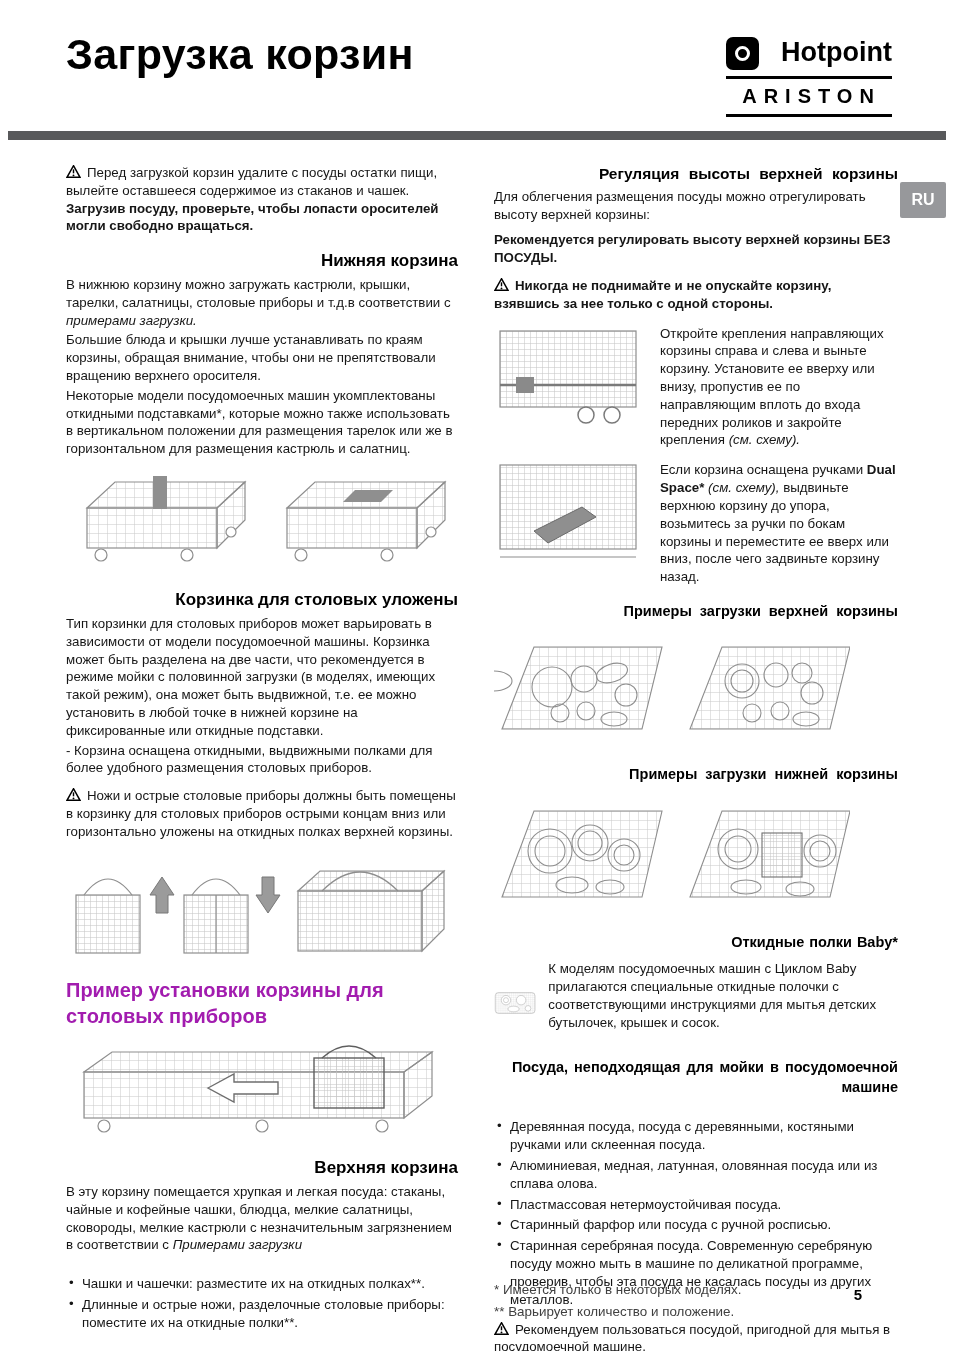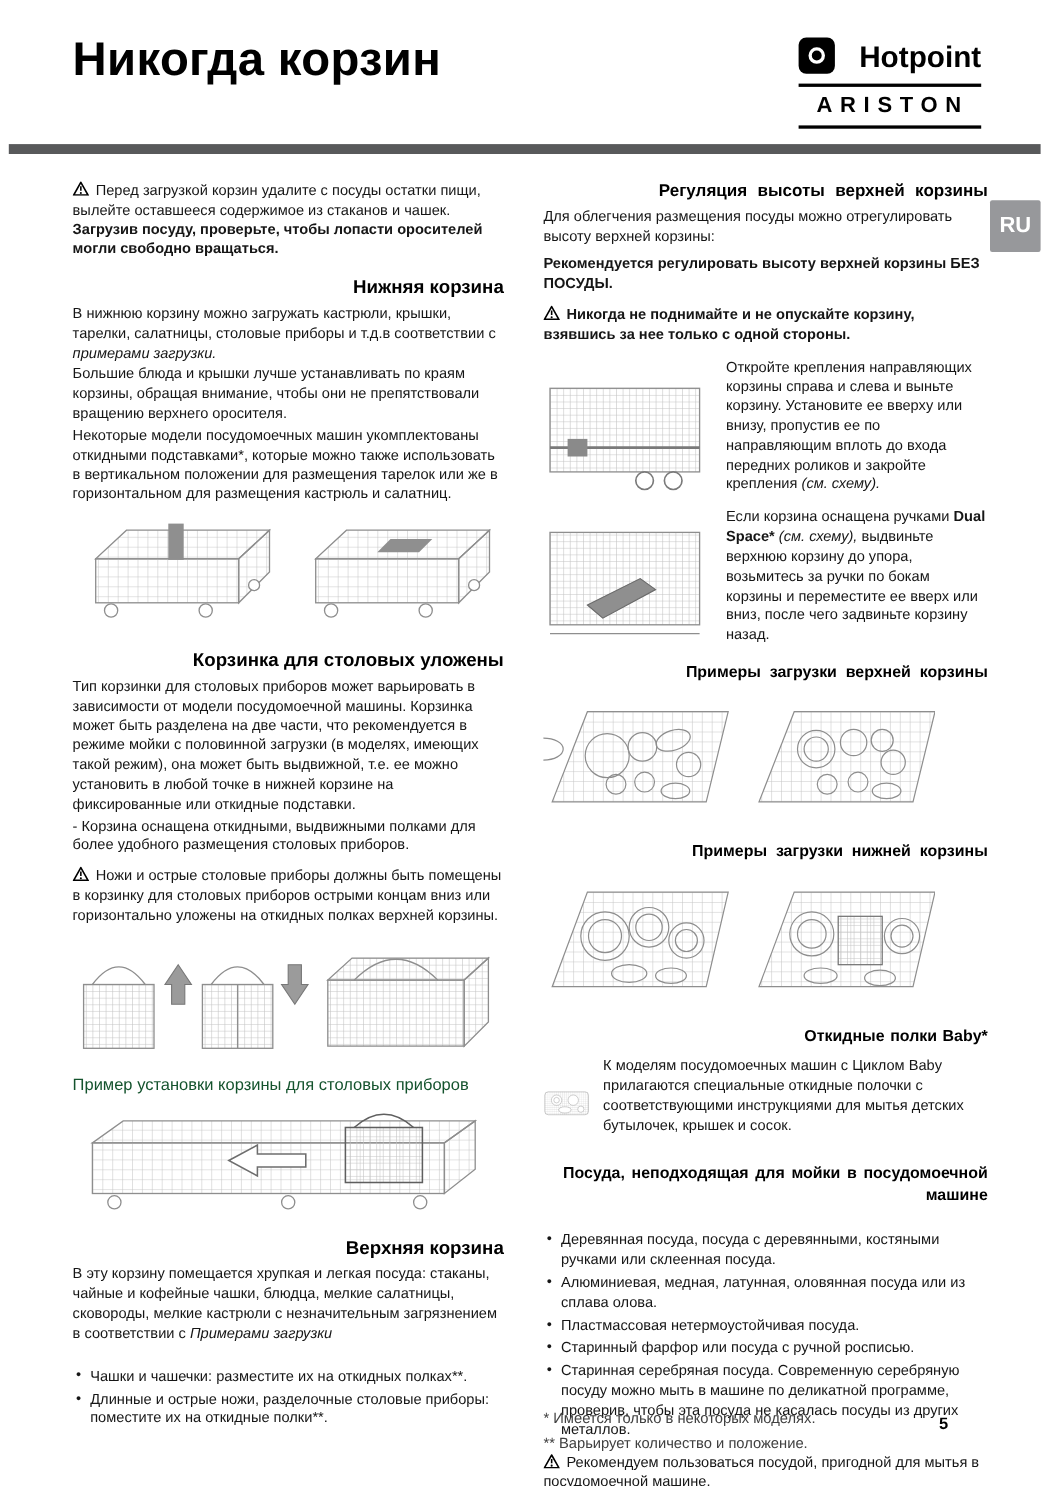--- a/index.html
+++ b/index.html
@@ -10,30 +10,30 @@
     color:#161616;
     font-size:13.3px;
     line-height:1.34;
   }
   .page { position:relative; width:954px; height:1351px; overflow:hidden; background:#fff; }
 
   
   header { display:flex; justify-content:space-between; align-items:flex-start; padding:26px 62px 0 66px; }
   h1 { font-size:43px; font-weight:bold; letter-spacing:.3px; color:#000; }
   .logo { margin-top:8px; }
-  .logo-top { display:flex; align-items:flex-start; gap:22px; border-bottom:3px solid #000; padding-bottom:6px; }
+  .logo-top { display:flex; align-items:flex-end; gap:22px; border-bottom:3px solid #000; padding-bottom:6px; }
   .logo-mark { width:33px; height:33px; background:#000; border-radius:7px; display:flex; align-items:center; justify-content:center; }
   .logo-ring { width:15px; height:15px; border:3.5px solid #fff; border-radius:50%; }
   .logo-hotpoint { font-size:27px; font-weight:bold; color:#000; }
   .logo-ariston { border-bottom:3px solid #000; font-size:20px; font-weight:bold; letter-spacing:7px; text-align:center; padding:4px 0 4px 5px; color:#000; }
 
   .divider { height:9px; background:#58595b; margin:14px 8px 0 8px; }
 
-  .ru-badge { position:absolute; top:182px; right:8px; width:46px; height:47px; background:#97989b; color:#fff;
-    font-weight:bold; font-size:20px; display:flex; align-items:center; justify-content:center; border-radius:2px; }
+  .ru-badge { position:absolute; top:182px; right:8px; width:46px; height:36px; background:#97989b; color:#fff;
+    font-weight:bold; font-size:16px; display:flex; align-items:center; justify-content:center; border-radius:2px; }
 
   
   .columns { display:flex; gap:36px; padding:24px 56px 0 66px; }
   .col-left { flex:0 0 392px; width:392px; }
   .col-right { flex:1; min-width:0; }
 
   h2 { font-size:17px; font-weight:bold; color:#000; margin:15px 0 3px;text-align:right; }
   .h-spaced { word-spacing:5px; font-size:15.5px; margin-top:0; }
   .sub { font-size:14.5px; font-weight:bold; word-spacing:4px; margin:16px 0 8px; color:#000;text-align:right; }
   p { margin:0 0 2px; }
@@ -42,27 +42,27 @@
   i { font-style:italic; }
   b { font-weight:bold; }
 
   .bullets { list-style:none; margin:21px 0 0 0; }
   .bullets li { position:relative; padding-left:16px; margin-bottom:3px; }
   .bullets li::before { content:"\2022"; position:absolute; left:3px; top:-1px; }
 
   .fig { margin:12px 0 6px; display:flex; gap:18px; justify-content:flex-start; align-items:flex-end; }
   .fig-center { justify-content:center; }
 
-  .step-row { display:flex; gap:14px; margin:12px 0 4px; align-items:flex-end; }
+  .step-row { display:flex; gap:14px; margin:12px 0 4px; align-items:flex-start; }
   .step-img { flex:0 0 152px; }
   .step-text { flex:1; }
 
   .baby-row { display:flex; gap:12px; margin:6px 0 8px; align-items:flex-start; }
 
-  .caption { font-weight:normal; font-size:15px; margin:10px 0 4px; color:#14532d; }
+  .caption { font-weight:bold; font-size:20px; margin:10px 0 4px; color:#a21caf; }
 
   .footnotes { position:absolute; left:494px; bottom:26px; font-size:13.4px; color:#404040; }
   .footnotes div { margin-bottom:4px; }
   .pagenum { position:absolute; right:92px; bottom:46px; font-weight:bold; font-size:15px; color:#000; }
 
   svg.art { display:block; }
 </style>
 </head>
 <body>
 
@@ -73,21 +73,21 @@
     </pattern>
     <pattern id="mesh2" width="6" height="6" patternUnits="userSpaceOnUse">
       <path d="M6 0H0V6" fill="none" stroke="#c2c2c2" stroke-width="1"></path>
     </pattern>
   </defs>
 </svg>
 
 <div class="page">
 
   <header>
-    <h1>Никогда корзин</h1>
+    <h1>Загрузка корзин</h1>
     <div class="logo">
       <div class="logo-top">
         <span class="logo-mark">
             <span class="logo-ring"></span>
           </span>
         <span class="logo-hotpoint">Hotpoint</span>
       </div>
       <div class="logo-ariston">ARISTON</div>
     </div>
   </header>

